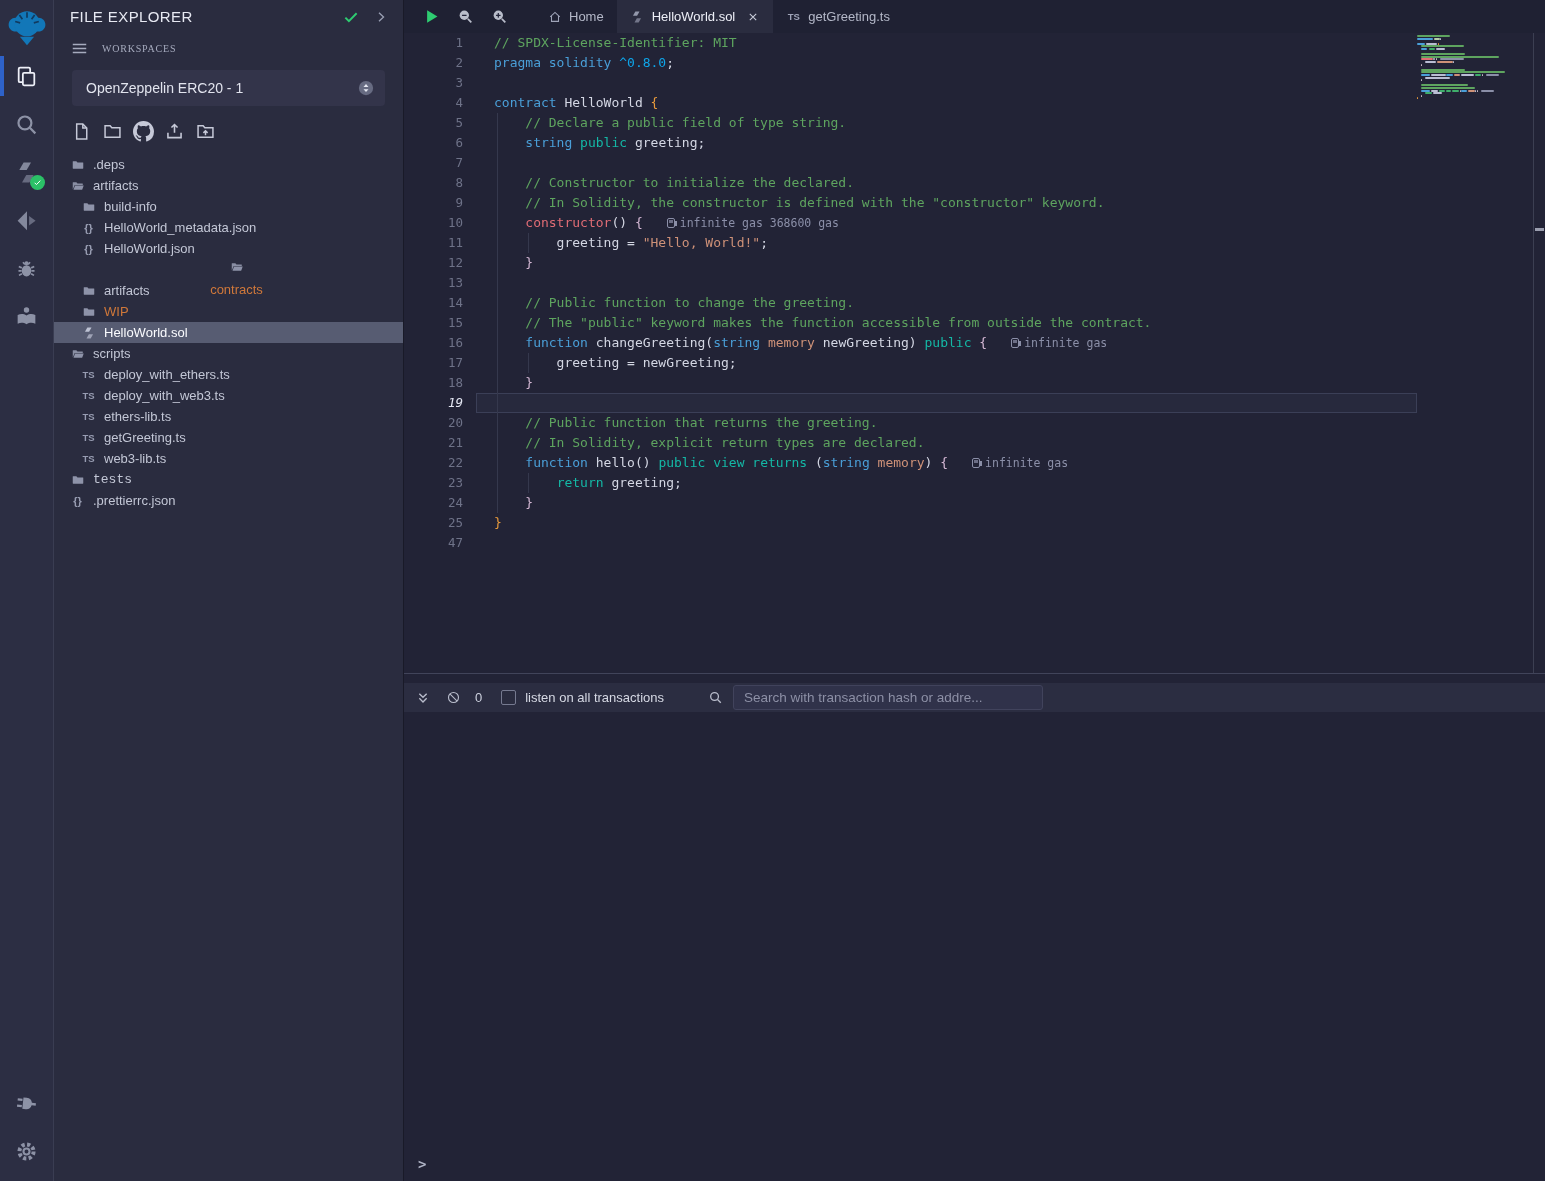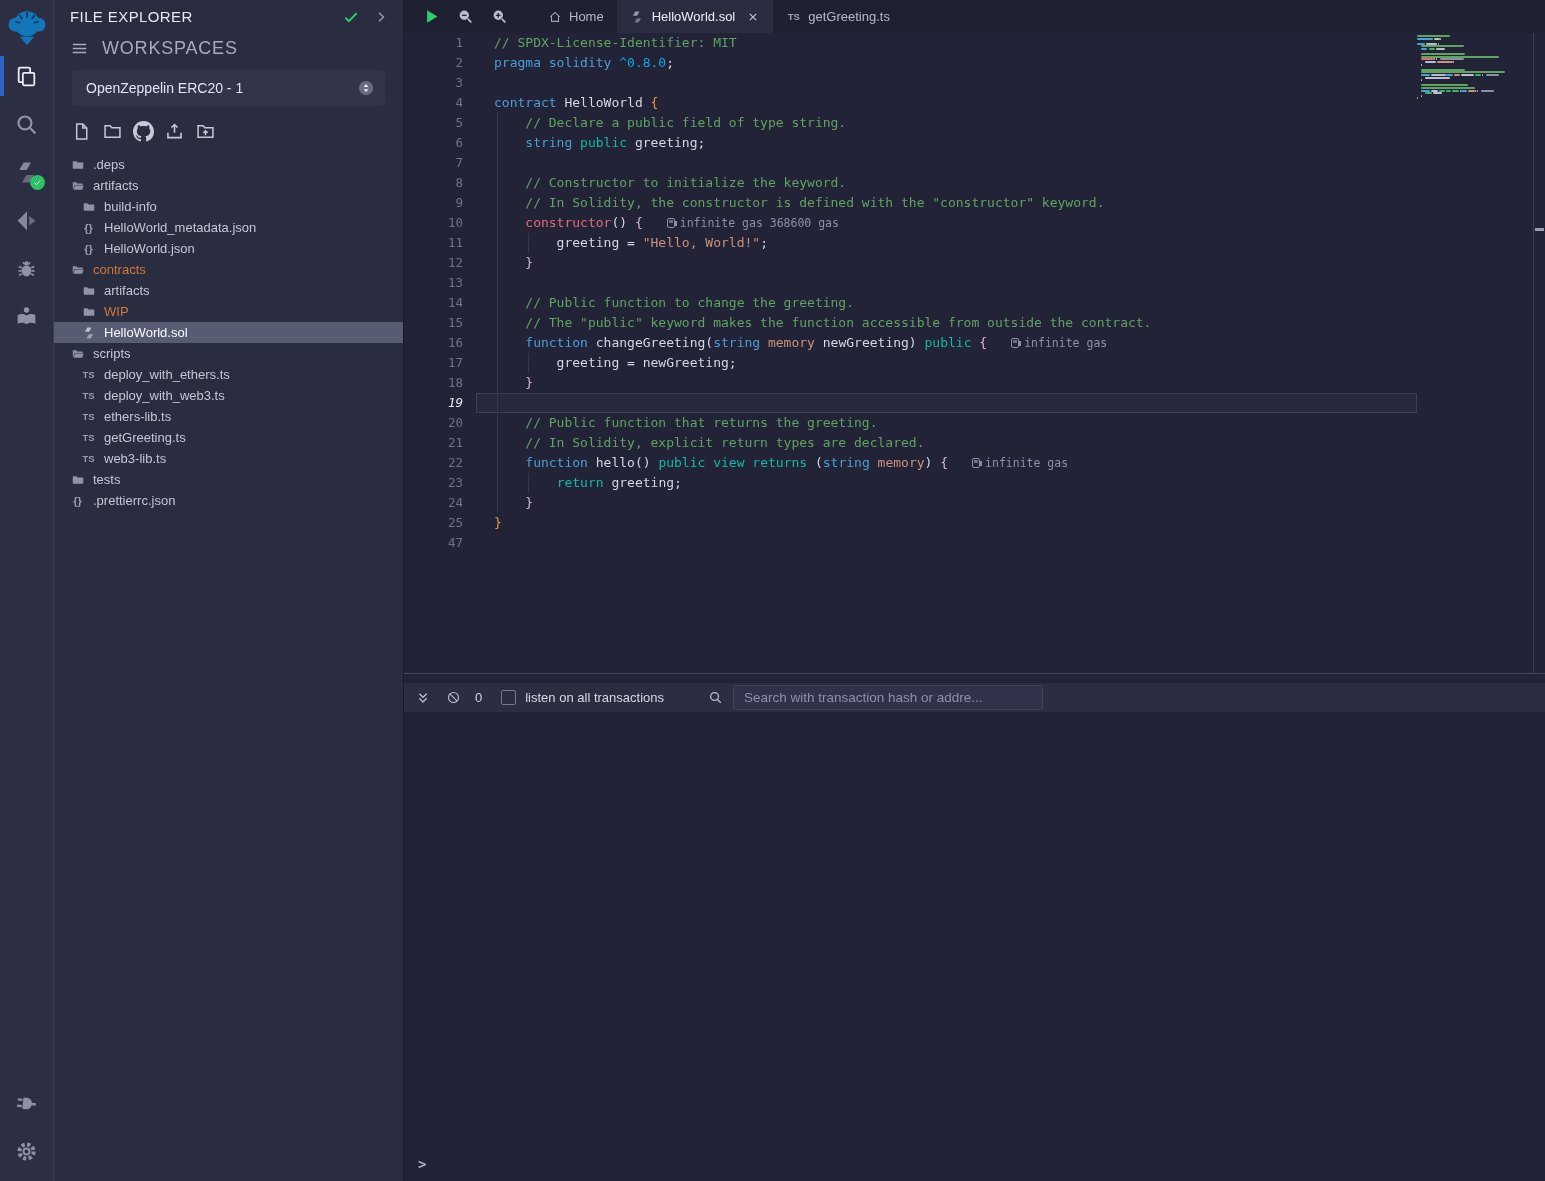--- a/index.html
+++ b/index.html
@@ -28,21 +28,21 @@
   .sidepanel { width:349px; background:#2a2c3f; display:flex; flex-direction:column; }
   .shead { height:33px; display:flex; align-items:center; padding:0 14px 0 16px; }
   .shead .title { color:#e7e9f2; font-size:15px; letter-spacing:.4px; }
   .shead .spacer { flex:1; }
   .shead .chk { color:#2ecc71; width:18px; height:18px; margin-right:13px; }
   .shead .chev { color:#9aa0b4; width:16px; height:16px; }
   .shead svg { width:100%; height:100%; }
   .wsrow { height:30px; display:flex; align-items:center; gap:13px; padding:0 16px; color:#a6abbe; }
   .wsrow .ham { width:19px; height:19px; }
   .wsrow .ham svg { width:100%; height:100%; }
-  .wsrow .wslabel { font-size:18px; letter-spacing:.8px; }
+  .wsrow .wslabel { font-size:10px; letter-spacing:.8px;font-family:Liberation Serif, serif; }
   .wsdrop { margin:7px 18px 0 18px; height:36px; background:#33344a; border-radius:4px;
             display:flex; align-items:center; padding:0 10px 0 14px; cursor:pointer; }
   .wsdrop .val { flex:1; color:#e2e4ee; font-size:14px; }
   .wsdrop .sort { width:18px; height:18px; }
   .wsdrop .sort svg { width:100%; height:100%; }
   .ftools { display:flex; gap:10px; margin:15px 16px 0 17px; color:#c6c9d8; }
   .ftool { width:21px; height:21px; cursor:pointer; }
   .ftool svg { width:100%; height:100%; }
   .tree { margin-top:12px;text-align:center; }
   .trow { height:21px; display:flex; align-items:center; gap:8px; font-size:13px;
@@ -293,21 +293,21 @@
           <span class="tlabel2">build-info</span>
         </div>
         <div class="trow" style="padding-left: 27px;">
           <span class="ticon txt json">{}</span>
           <span class="tlabel2">HelloWorld_metadata.json</span>
         </div>
         <div class="trow" style="padding-left: 27px;">
           <span class="ticon txt json">{}</span>
           <span class="tlabel2">HelloWorld.json</span>
         </div>
-        <div class="trow accent" style="padding-left: 16px;">
+        <div class="trow accent" style="padding-left: 16px; flex-direction: column;">
           <span class="ticon">
             <svg viewBox="0 0 24 24" fill="currentColor">
               <path d="M3.8 5.5h5.4l1.9 2.1h8.3c.5 0 .8.3.8.8v1.8H6.4L3 17.8V6.3c0-.5.3-.8.8-.8z" opacity=".95"></path>
               <path d="M6.9 11.1h14.9l-2.7 7.4H4.3z"></path>
             </svg>
           </span>
           <span class="tlabel2">contracts</span>
         </div>
         <div class="trow" style="padding-left: 27px;">
           <span class="ticon">
@@ -356,21 +356,21 @@
           <span class="tlabel2">ethers-lib.ts</span>
         </div>
         <div class="trow" style="padding-left: 27px;">
           <span class="ticon txt">TS</span>
           <span class="tlabel2">getGreeting.ts</span>
         </div>
         <div class="trow" style="padding-left: 27px;">
           <span class="ticon txt">TS</span>
           <span class="tlabel2">web3-lib.ts</span>
         </div>
-        <div class="trow" style="padding-left: 16px;">
+        <div class="trow" style="padding-left: 16px; font-family: Liberation Mono, monospace;">
           <span class="ticon">
             <svg viewBox="0 0 24 24" fill="currentColor">
               <path d="M3.8 5.5h5.4l1.9 2.1h9.1c.5 0 .8.3.8.8v9.3c0 .5-.3.8-.8.8H3.8c-.5 0-.8-.3-.8-.8V6.3c0-.5.3-.8.8-.8z"></path>
             </svg>
           </span>
           <span class="tlabel2">tests</span>
         </div>
         <div class="trow" style="padding-left: 16px;">
           <span class="ticon txt json">{}</span>
           <span class="tlabel2">.prettierrc.json</span>
@@ -456,21 +456,21 @@
           <div class="code-line">
             <span class="ln">6</span>
             <span class="lc"><i class="g g0"></i><span class="tk-id">    </span><span class="tk-kw">string</span><span class="tk-id"> </span><span class="tk-kwg">public</span><span class="tk-id"> greeting;</span></span>
           </div>
           <div class="code-line">
             <span class="ln">7</span>
             <span class="lc"><i class="g g0"></i></span>
           </div>
           <div class="code-line">
             <span class="ln">8</span>
-            <span class="lc"><i class="g g0"></i><span class="tk-cm">    // Constructor to initialize the keyword.</span></span>
+            <span class="lc"><i class="g g0"></i><span class="tk-cm">    // Constructor to initialize the declared.</span></span>
           </div>
           <div class="code-line">
             <span class="ln">9</span>
             <span class="lc"><i class="g g0"></i><span class="tk-cm">    // In Solidity, the constructor is defined with the "constructor" keyword.</span></span>
           </div>
           <div class="code-line">
             <span class="ln">10</span>
             <span class="lc"><i class="g g0"></i><span class="tk-id">    </span><span class="tk-ctor">constructor</span><span class="tk-id">() </span><span class="tk-br2">{</span><span class="tk-gas"><i class="gicon"></i>infinite gas 368600 gas</span></span>
           </div>
           <div class="code-line">

